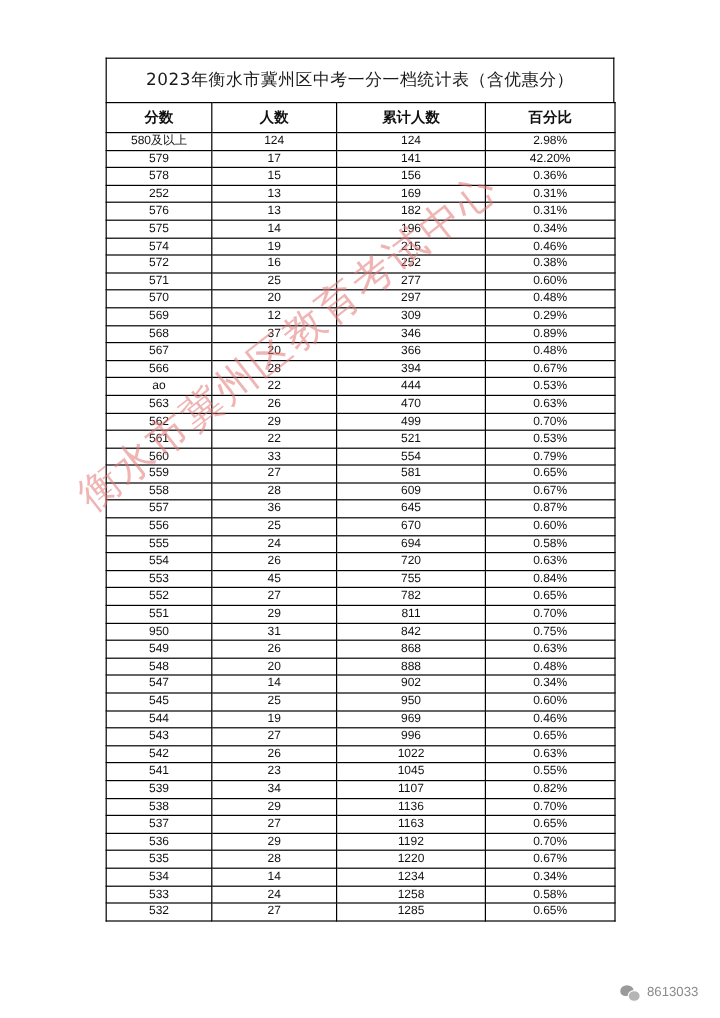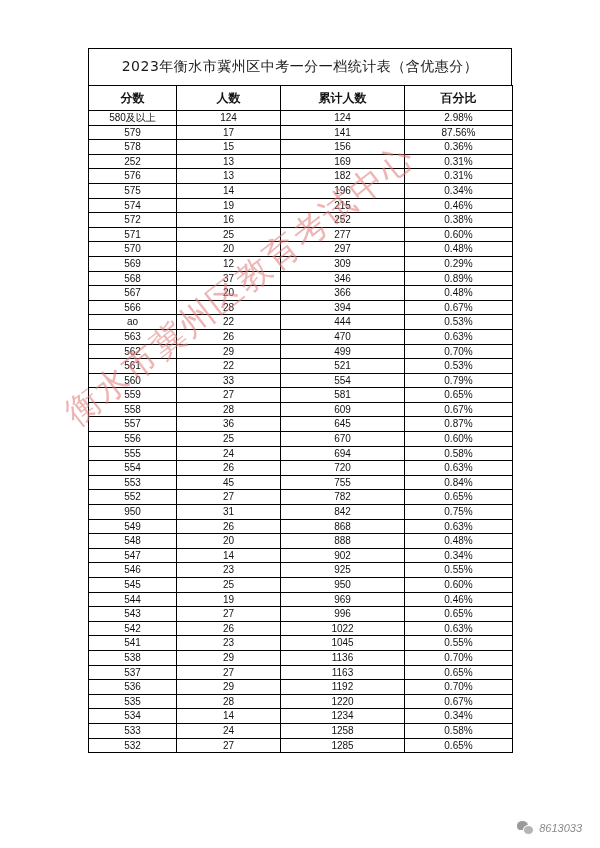--- a/index.html
+++ b/index.html
@@ -91,23 +91,22 @@
     color: rgba(226, 120, 120, 0.55);
     white-space: nowrap;
     font-family: "DejaVu Sans", "Liberation Sans", sans-serif;
     letter-spacing: 2px;
   }
   .footer {
     position: absolute;
     right: 18px;
     bottom: 14px;
     display: flex;
-    align-items: center;
+    align-items: flex-start;
     gap: 6px;
-    font-style: italic;
   }
   .footer .wechat-icon {
     width: 16px;
     height: 13px;
     position: relative;
     display: inline-block;
   }
   .footer .wechat-icon .b1 {
     position: absolute;
     width: 11px; height: 9px;
@@ -157,21 +156,21 @@
           <tr>
             <td>580及以上</td>
             <td>124</td>
             <td>124</td>
             <td>2.98%</td>
           </tr>
           <tr>
             <td>579</td>
             <td>17</td>
             <td>141</td>
-            <td>87.56%</td>
+            <td>42.20%</td>
           </tr>
           <tr>
             <td>578</td>
             <td>15</td>
             <td>156</td>
             <td>0.36%</td>
           </tr>
           <tr>
             <td>252</td>
             <td>13</td>
@@ -310,20 +309,26 @@
             <td>755</td>
             <td>0.84%</td>
           </tr>
           <tr>
             <td>552</td>
             <td>27</td>
             <td>782</td>
             <td>0.65%</td>
           </tr>
           <tr>
+            <td>551</td>
+            <td>29</td>
+            <td>811</td>
+            <td>0.70%</td>
+          </tr>
+          <tr>
             <td>950</td>
             <td>31</td>
             <td>842</td>
             <td>0.75%</td>
           </tr>
           <tr>
             <td>549</td>
             <td>26</td>
             <td>868</td>
             <td>0.63%</td>
@@ -334,26 +339,20 @@
             <td>888</td>
             <td>0.48%</td>
           </tr>
           <tr>
             <td>547</td>
             <td>14</td>
             <td>902</td>
             <td>0.34%</td>
           </tr>
           <tr>
-            <td>546</td>
-            <td>23</td>
-            <td>925</td>
-            <td>0.55%</td>
-          </tr>
-          <tr>
             <td>545</td>
             <td>25</td>
             <td>950</td>
             <td>0.60%</td>
           </tr>
           <tr>
             <td>544</td>
             <td>19</td>
             <td>969</td>
             <td>0.46%</td>
@@ -368,20 +367,26 @@
             <td>542</td>
             <td>26</td>
             <td>1022</td>
             <td>0.63%</td>
           </tr>
           <tr>
             <td>541</td>
             <td>23</td>
             <td>1045</td>
             <td>0.55%</td>
+          </tr>
+          <tr>
+            <td>539</td>
+            <td>34</td>
+            <td>1107</td>
+            <td>0.82%</td>
           </tr>
           <tr>
             <td>538</td>
             <td>29</td>
             <td>1136</td>
             <td>0.70%</td>
           </tr>
           <tr>
             <td>537</td>
             <td>27</td>

